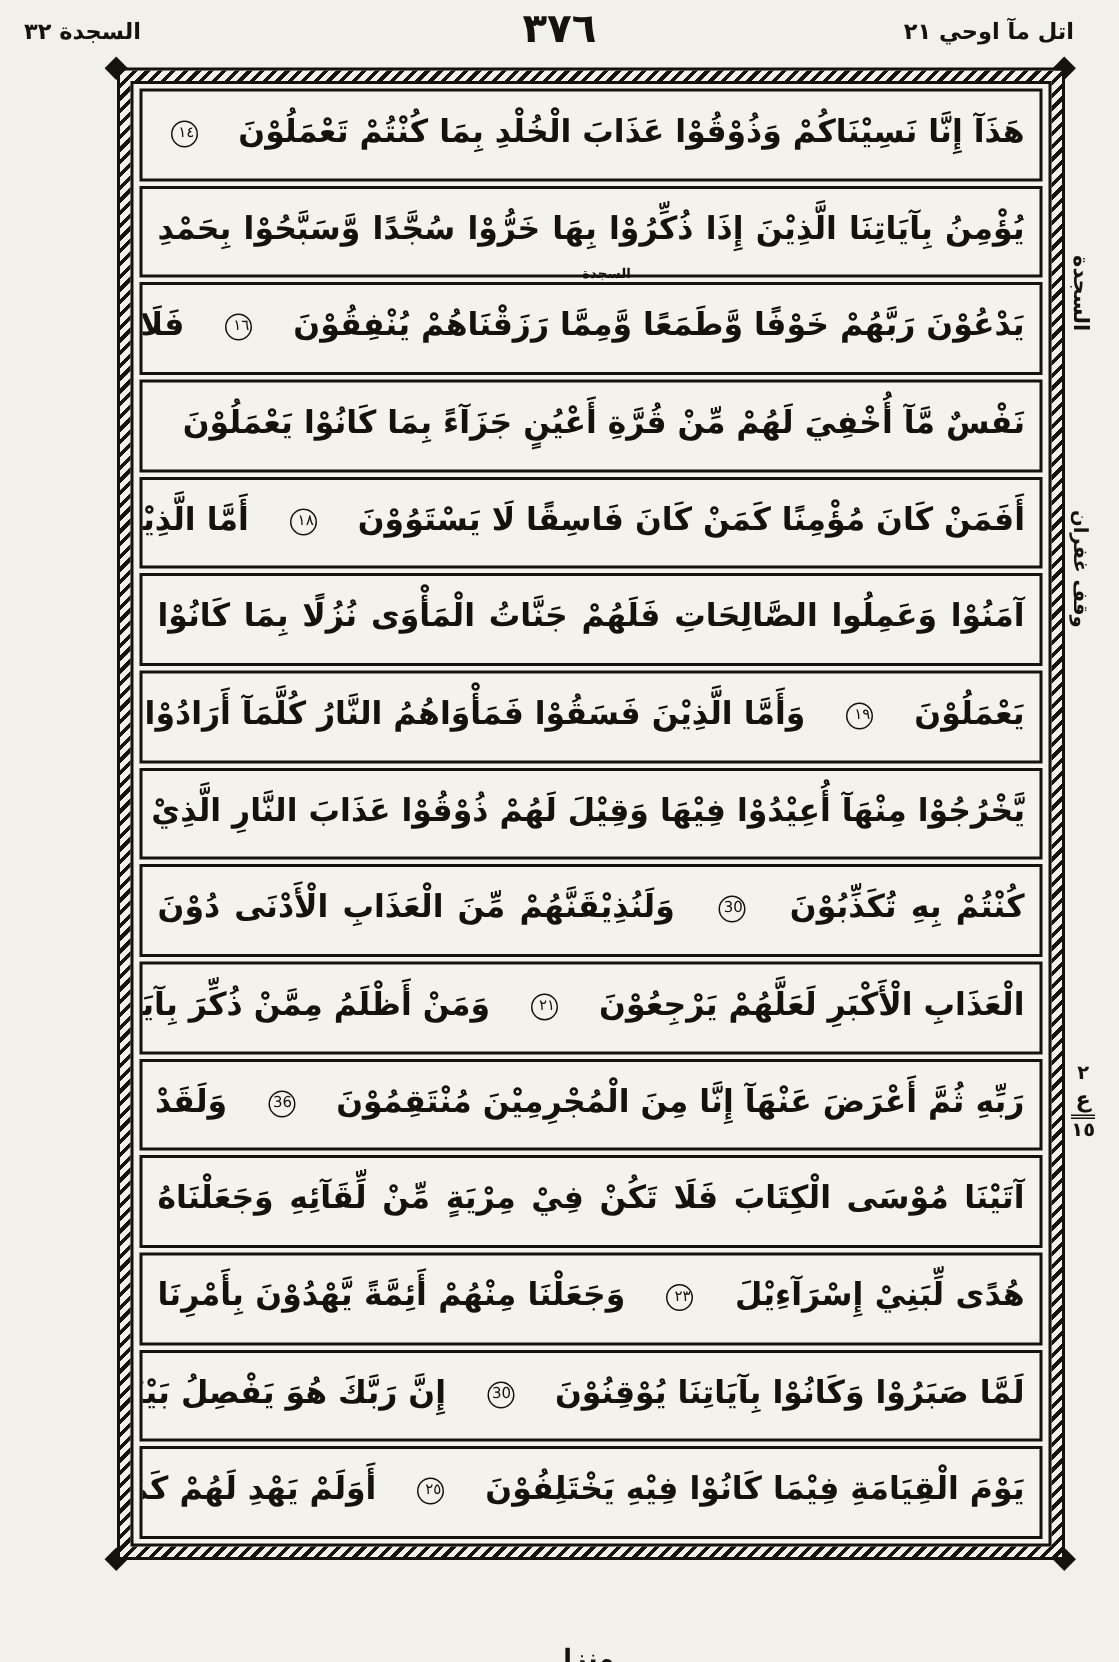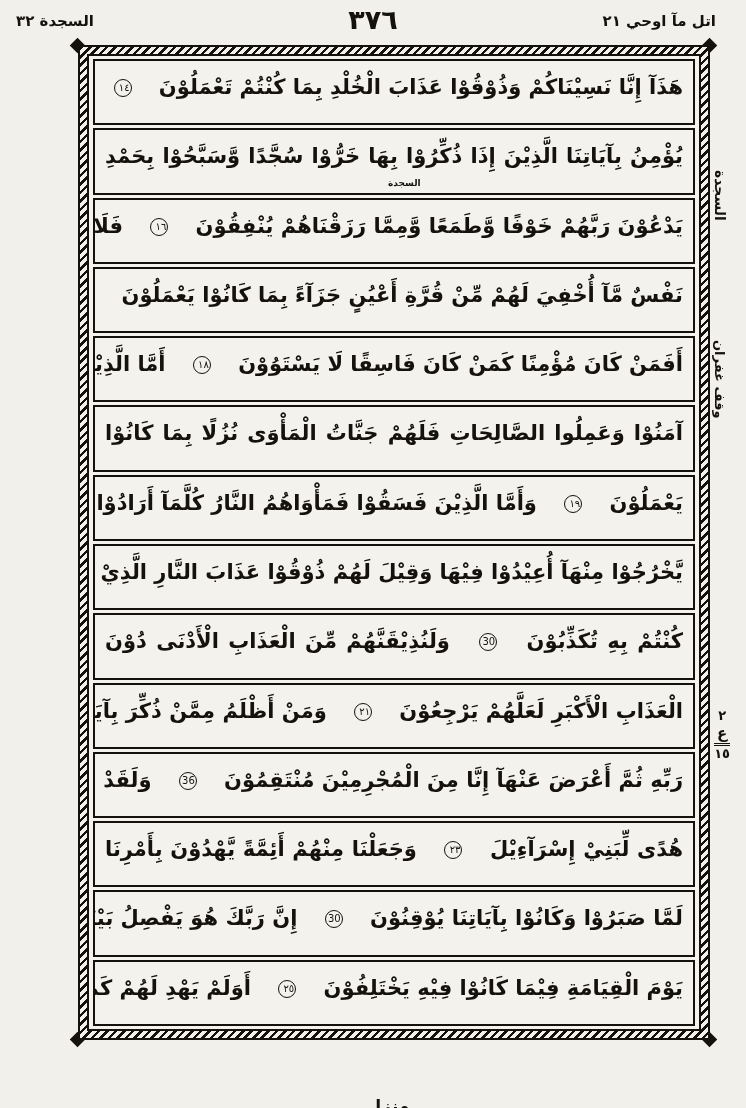--- a/index.html
+++ b/index.html
@@ -104,20 +104,21 @@
       <div class="qline">يُؤْمِنُ بِآيَاتِنَا الَّذِيْنَ إِذَا ذُكِّرُوْا بِهَا خَرُّوْا سُجَّدًا وَّسَبَّحُوْا بِحَمْدِ</div>
       <div class="qline">يَدْعُوْنَ رَبَّهُمْ خَوْفًا وَّطَمَعًا وَّمِمَّا رَزَقْنَاهُمْ يُنْفِقُوْنَ <span class="vnum">١٦</span> فَلَا تَعْلَمُ</div>
       <div class="qline">نَفْسٌ مَّآ أُخْفِيَ لَهُمْ مِّنْ قُرَّةِ أَعْيُنٍ جَزَآءً بِمَا كَانُوْا يَعْمَلُوْنَ <span class="vnum">١٧</span></div>
       <div class="qline">أَفَمَنْ كَانَ مُؤْمِنًا كَمَنْ كَانَ فَاسِقًا لَا يَسْتَوُوْنَ <span class="vnum">١٨</span> أَمَّا الَّذِيْنَ</div>
       <div class="qline">آمَنُوْا وَعَمِلُوا الصَّالِحَاتِ فَلَهُمْ جَنَّاتُ الْمَأْوَى نُزُلًا بِمَا كَانُوْا</div>
       <div class="qline">يَعْمَلُوْنَ <span class="vnum">١٩</span> وَأَمَّا الَّذِيْنَ فَسَقُوْا فَمَأْوَاهُمُ النَّارُ كُلَّمَآ أَرَادُوْا أَنْ</div>
       <div class="qline">يَّخْرُجُوْا مِنْهَآ أُعِيْدُوْا فِيْهَا وَقِيْلَ لَهُمْ ذُوْقُوْا عَذَابَ النَّارِ الَّذِيْ</div>
       <div class="qline">كُنْتُمْ بِهِ تُكَذِّبُوْنَ <span class="vnum">30</span> وَلَنُذِيْقَنَّهُمْ مِّنَ الْعَذَابِ الْأَدْنَى دُوْنَ</div>
       <div class="qline">الْعَذَابِ الْأَكْبَرِ لَعَلَّهُمْ يَرْجِعُوْنَ <span class="vnum">٢١</span> وَمَنْ أَظْلَمُ مِمَّنْ ذُكِّرَ بِآيَاتِ</div>
       <div class="qline">رَبِّهِ ثُمَّ أَعْرَضَ عَنْهَآ إِنَّا مِنَ الْمُجْرِمِيْنَ مُنْتَقِمُوْنَ <span class="vnum">36</span> وَلَقَدْ</div>
+      <div class="qline">آتَيْنَا مُوْسَى الْكِتَابَ فَلَا تَكُنْ فِيْ مِرْيَةٍ مِّنْ لِّقَآئِهِ وَجَعَلْنَاهُ</div>
       <div class="qline">هُدًى لِّبَنِيْ إِسْرَآءِيْلَ <span class="vnum">٢٣</span> وَجَعَلْنَا مِنْهُمْ أَئِمَّةً يَّهْدُوْنَ بِأَمْرِنَا</div>
       <div class="qline">لَمَّا صَبَرُوْا وَكَانُوْا بِآيَاتِنَا يُوْقِنُوْنَ <span class="vnum">30</span> إِنَّ رَبَّكَ هُوَ يَفْصِلُ بَيْنَهُمْ</div>
       <div class="qline">يَوْمَ الْقِيَامَةِ فِيْمَا كَانُوْا فِيْهِ يَخْتَلِفُوْنَ <span class="vnum">٢٥</span> أَوَلَمْ يَهْدِ لَهُمْ كَمْ</div>
     </div>
   </div>
 
   <div class="sajdah-sup">السجدة</div>
 
   <div class="marg surah-tab">السجدة</div>
   <div class="marg waqf-note">وقف غفران</div>

